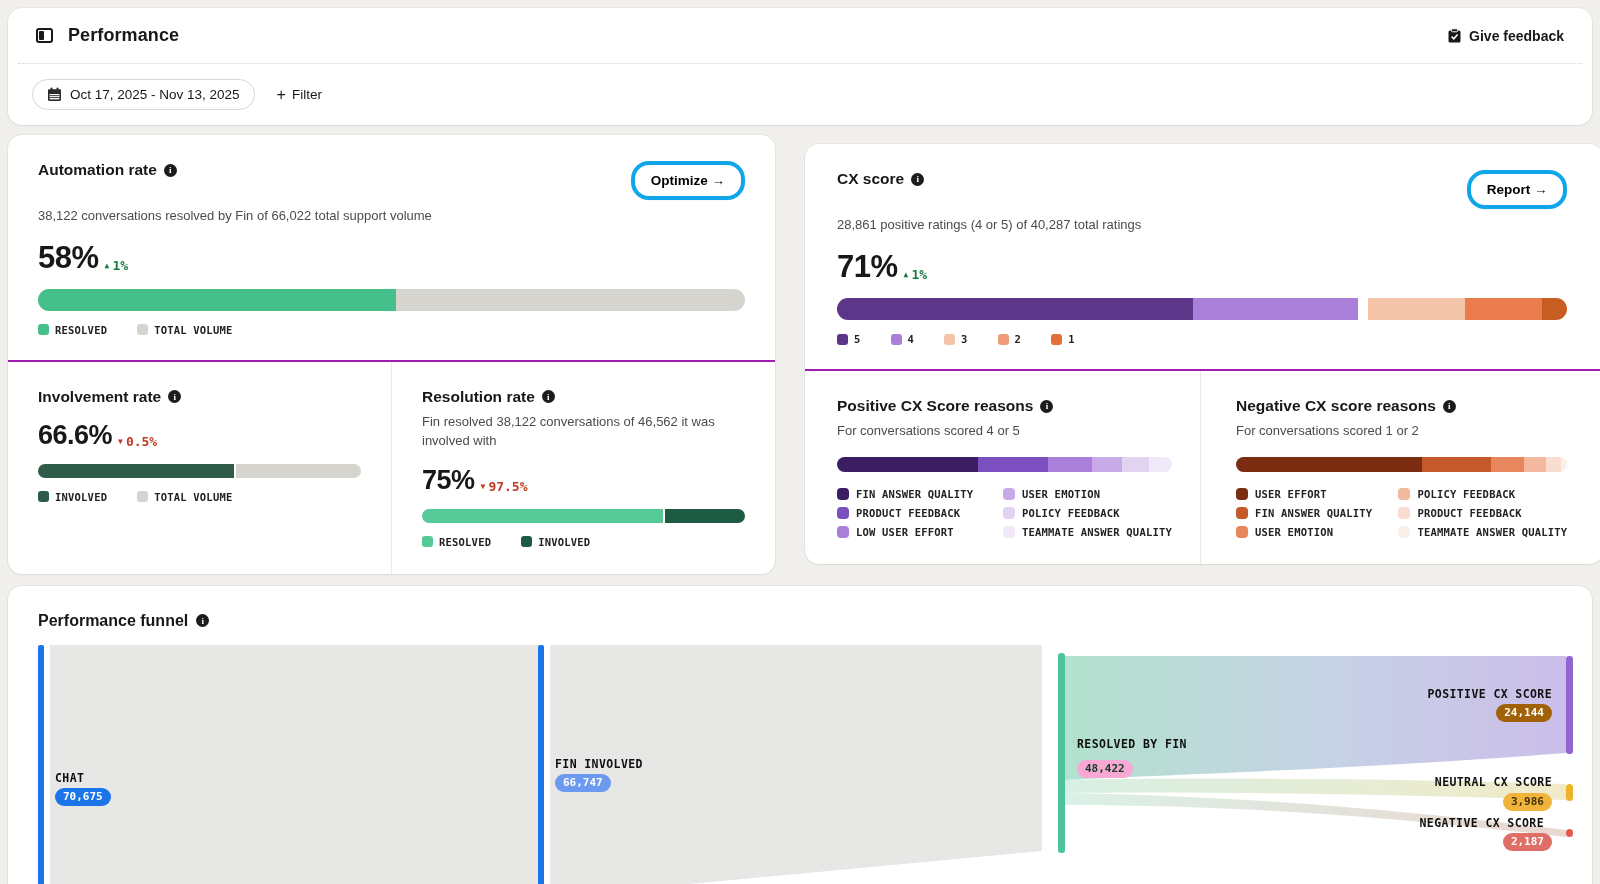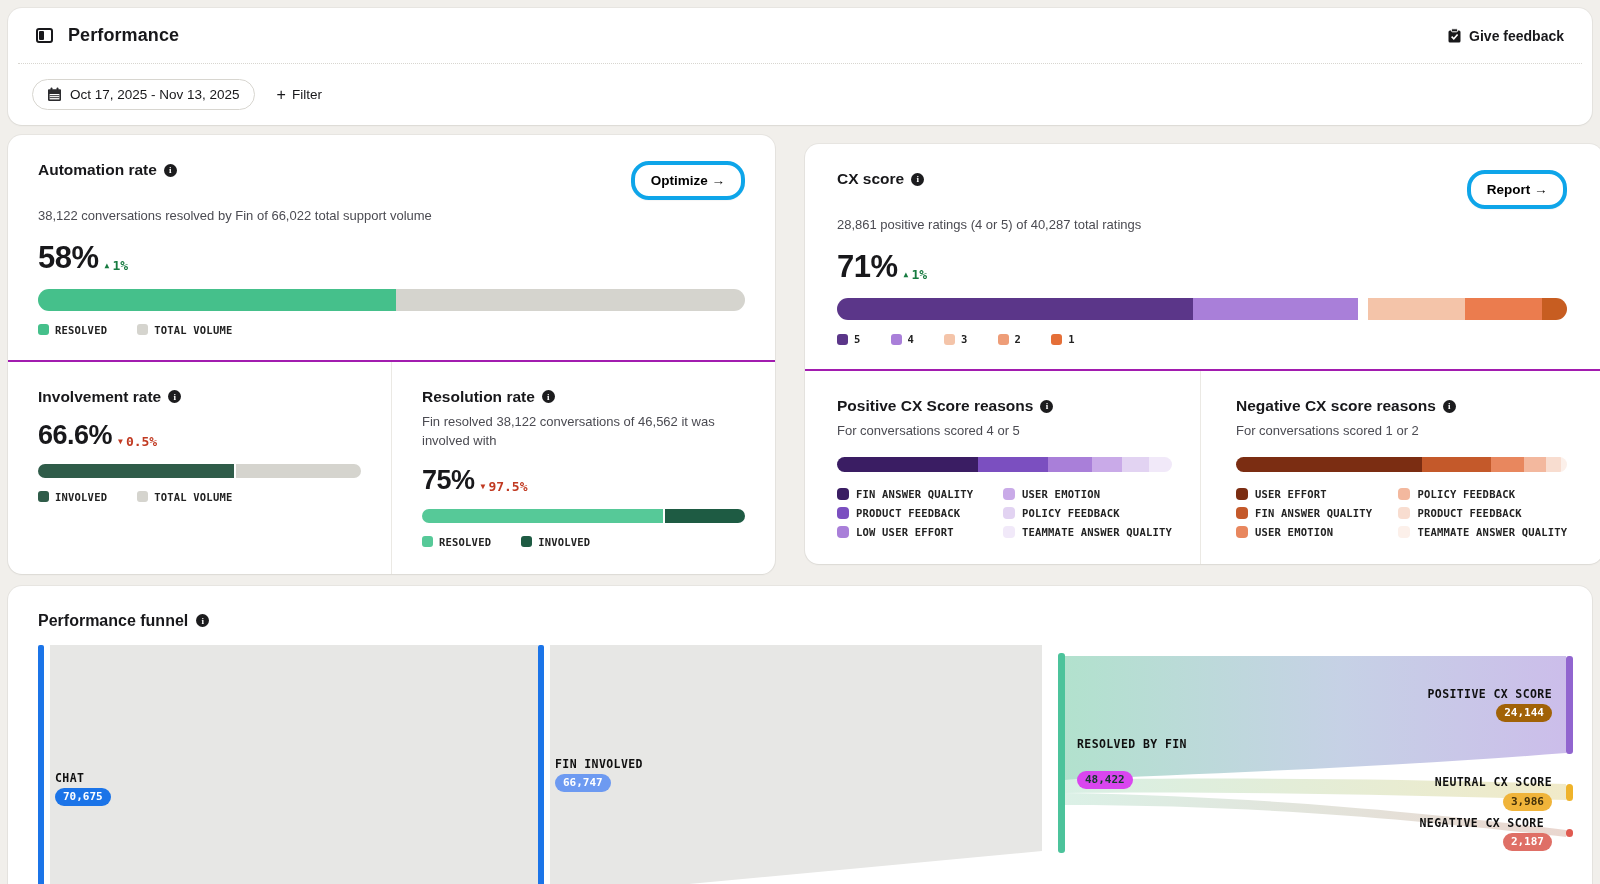--- a/index.html
+++ b/index.html
@@ -404,21 +404,21 @@
       <rect x="1528" y="184" width="7" height="8" rx="3.5" fill="#e05a50"></rect>
     </svg>
 
     <span class="fnl-label" style="left:17px; top:126px;">CHAT</span>
     <span class="fnl-badge" style="left: 17px; top: 143px; background: rgb(27, 116, 232); color: rgb(255, 255, 255);">70,675</span>
 
     <span class="fnl-label" style="left:517px; top:112px;">FIN INVOLVED</span>
     <span class="fnl-badge" style="left: 517px; top: 129px; background: rgb(109, 154, 241); color: rgb(255, 255, 255);">66,747</span>
 
     <span class="fnl-label" style="left:1039px; top:92px;">RESOLVED BY FIN</span>
-    <span class="fnl-badge" style="left: 1039px; top: 126px; background: #d946ef; color: rgb(17, 60, 43);">48,422</span>
+    <span class="fnl-badge" style="left: 1039px; top: 115px; background: #f9a8d4; color: rgb(17, 60, 43);">48,422</span>
 
     <span class="fnl-label ta-r" style="right:40px; top:42px;">POSITIVE CX SCORE</span>
     <span class="fnl-badge" style="right: 40px; top: 59px; background: #a16207; color: rgb(255, 255, 255);">24,144</span>
 
     <span class="fnl-label ta-r" style="right:40px; top:130px;">NEUTRAL CX SCORE</span>
     <span class="fnl-badge" style="right: 40px; top: 148px; background: rgb(240, 180, 58); color: rgb(68, 49, 10);">3,986</span>
 
     <span class="fnl-label ta-r" style="right:48px; top:171px;">NEGATIVE CX SCORE</span>
     <span class="fnl-badge" style="right: 40px; top: 188px; background: rgb(223, 111, 102); color: rgb(255, 255, 255);">2,187</span>
   </div>

